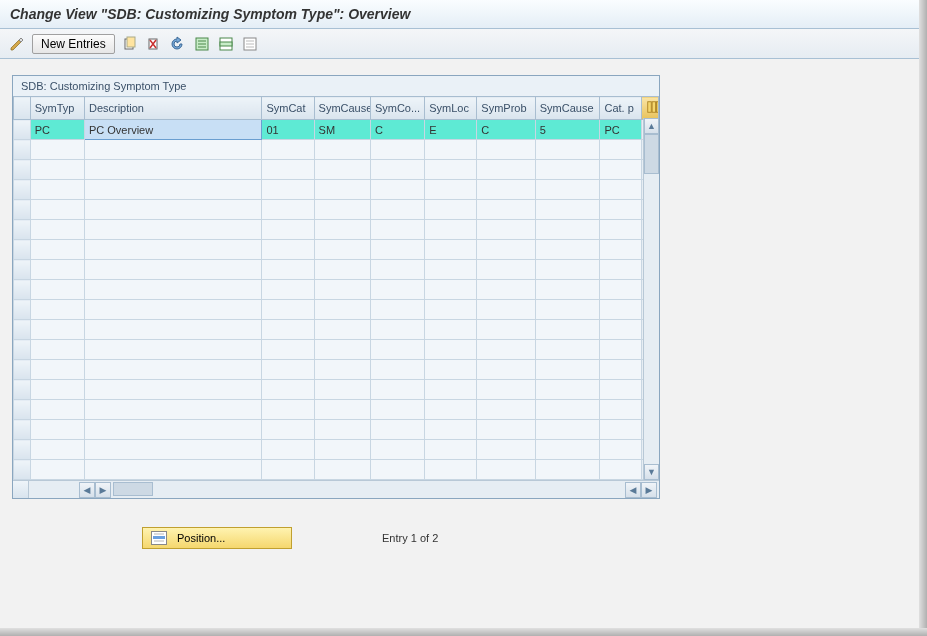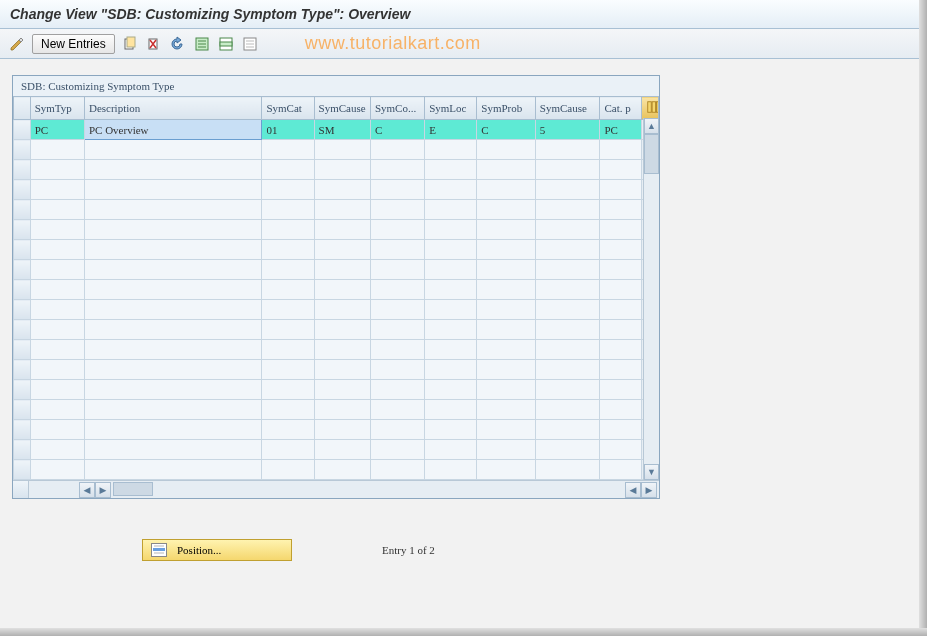--- a/index.html
+++ b/index.html
@@ -50,21 +50,20 @@
     }
     .watermark {
       font-size: 18px;
       color: #f7b267;
       font-weight: normal;
       margin-left: 40px;
       letter-spacing: 0.5px;
     }
     .content-area {
       padding: 16px 20px 4px 12px;
-      font-family: Liberation Serif, serif;
     }
     .panel {
       border: 1px solid #8aa6bf;
       background: #eaf1f7;
       width: 648px;
     }
     .panel-title {
       padding: 4px 8px;
       font-size: 11px;
       color: #3a5068;
@@ -183,21 +182,21 @@
     }
     .hscroll-bar .arrow-group-left {
       display: flex;
       margin-left: 50px;
     }
     .hscroll-bar .arrow-group-right {
       display: flex;
       margin-right: 2px;
     }
     .footer-row {
-      margin-top: 40px;
+      margin-top: 28px;
       display: flex;
       align-items: center;
       padding-left: 130px;
     }
     .position-btn {
       background: linear-gradient(to bottom, #fff3b0, #f5d76e);
       border: 1px solid #c0a030;
       padding: 3px 30px 3px 8px;
       font-size: 11px;
       cursor: pointer;
@@ -283,21 +282,20 @@
         <rect x="2" y="2" width="12" height="12" fill="#fff" stroke="#4a884a"></rect>
         <rect x="2" y="6" width="12" height="4" fill="#c8ecc8" stroke="#4a884a"></rect>
       </svg>
   </span>
   <span class="toolbar-icon">
     <svg class="svg-icon" viewBox="0 0 16 16">
         <rect x="2" y="2" width="12" height="12" fill="#fff" stroke="#888"></rect>
         <path d="M4 5 h8 M4 8 h8 M4 11 h8" stroke="#bbb"></path>
       </svg>
   </span>
-  <span class="watermark">www.tutorialkart.com</span>
 </div>
 
 <div class="content-area">
   <div class="panel">
     <div class="panel-title">SDB: Customizing Symptom Type</div>
     <div class="grid-wrapper">
       <table class="grid">
         <colgroup>
           <col style="width:16px">
           <col style="width:52px">

